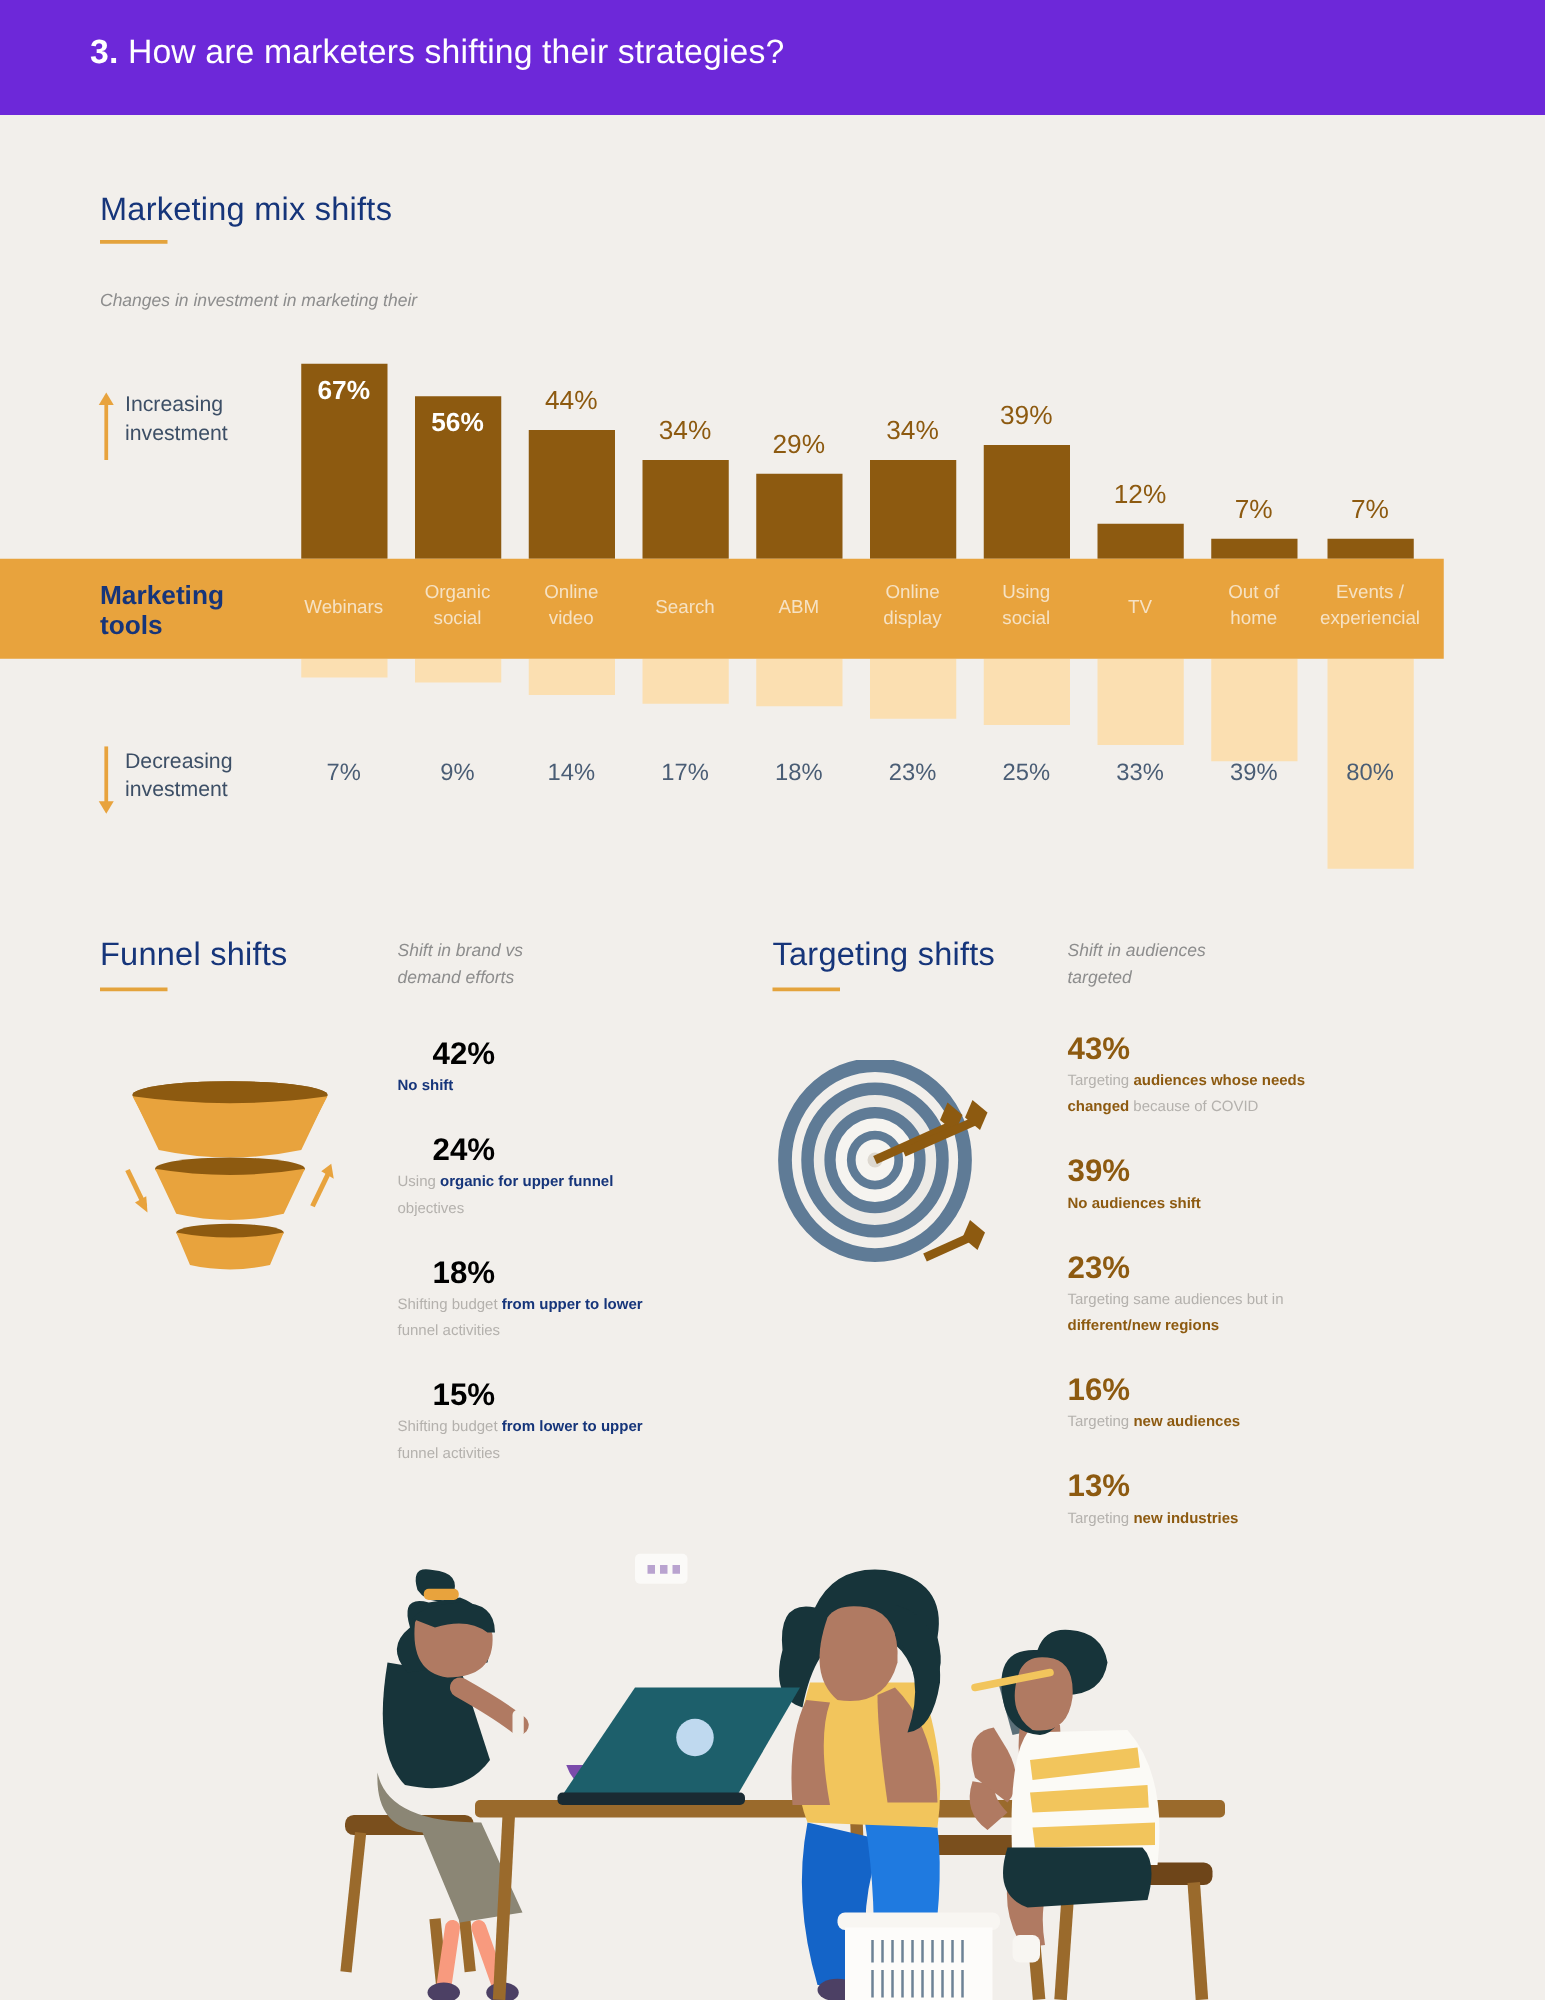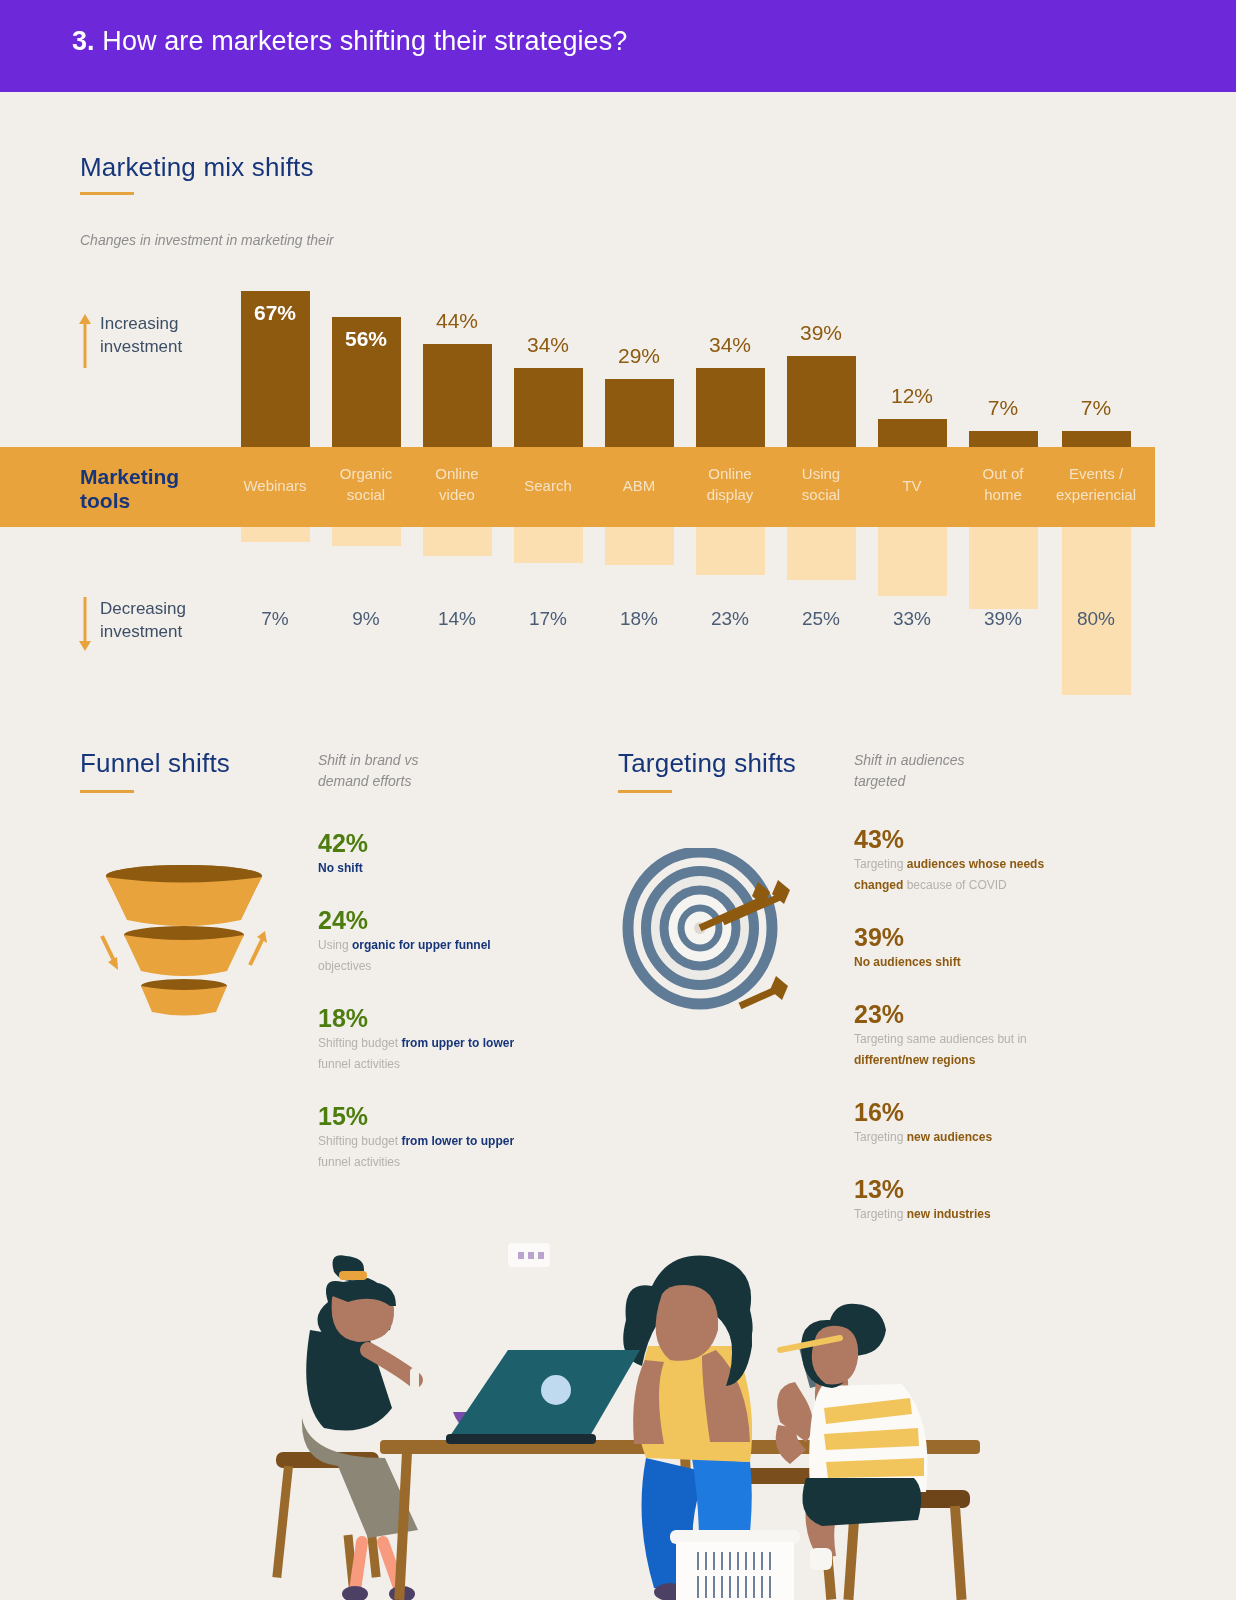--- a/index.html
+++ b/index.html
@@ -59,21 +59,21 @@
   .axis-note {
     position: absolute; color: #3d4f66; font-size: 17px; line-height: 23px;
   }
   .arrow-up, .arrow-down { position: absolute; width: 14px; }
 
   
   .stat { position: absolute; }
   .stat-pct { font-size: 25px; font-weight: bold; line-height: 30px; }
   .stat-txt { font-size: 12px; line-height: 21px; }
   .b { font-weight: bold; }
-  .funnel .stat-pct { color: #4d7c0f; }
+  .funnel .stat-pct { color: #000000; margin-left: 28px; }
   .funnel .stat-txt { color: #b4b1ad; }
   .funnel .stat-txt .b { color: #16357a; }
   .target .stat-pct { color: #8d5a10; }
   .target .stat-txt { color: #b4b1ad; }
   .target .stat-txt .b { color: #8d5a10; }
 
   .illus { position: absolute; }
 </style>
 </head>
 <body>

